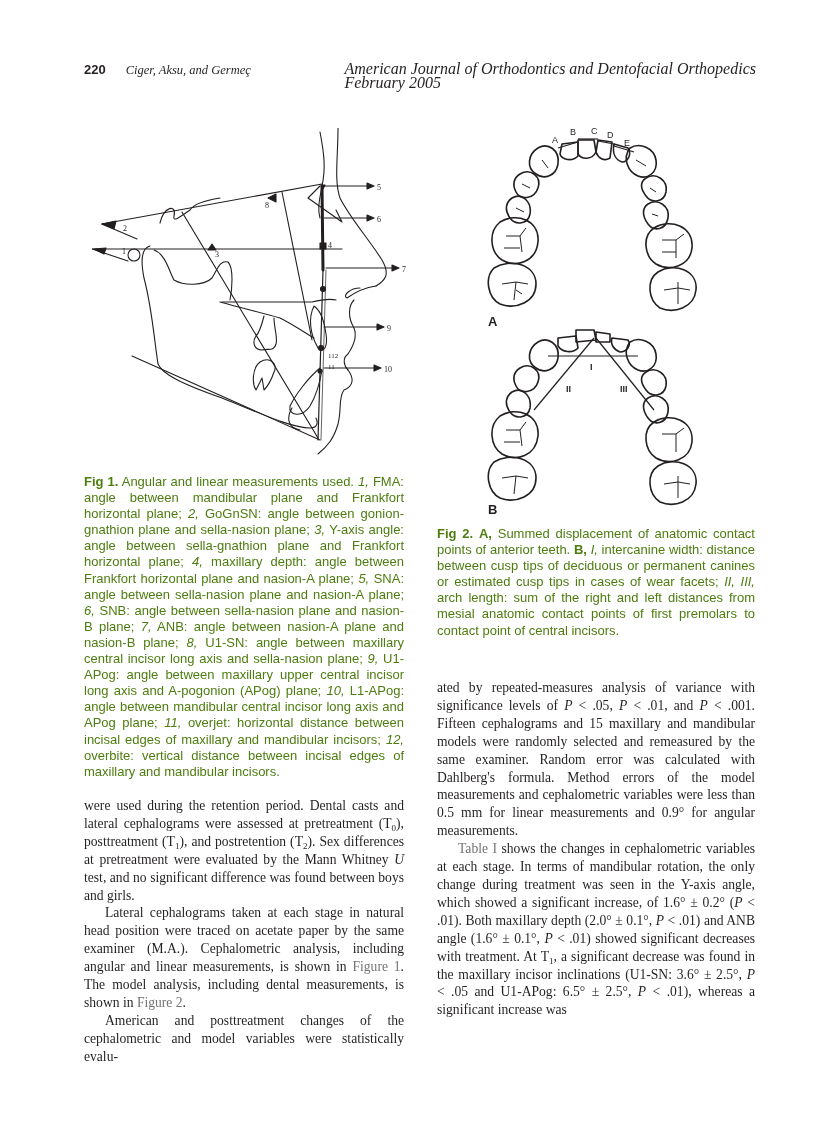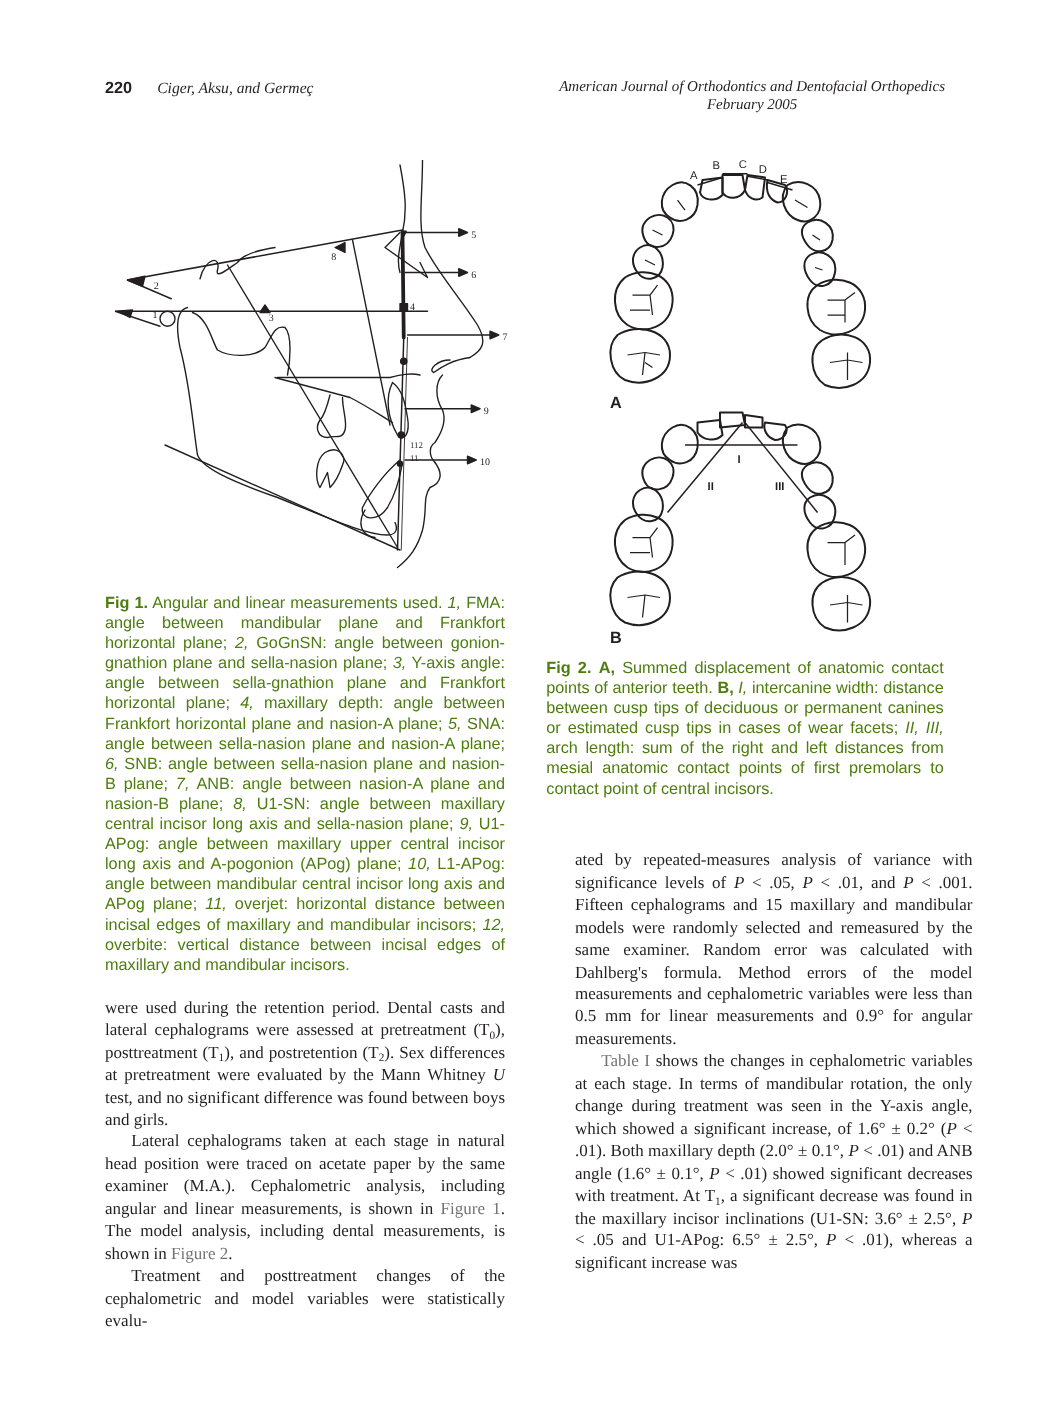--- a/index.html
+++ b/index.html
@@ -2,37 +2,37 @@
 <html><head>
 <meta charset="utf-8">
 <style>
   html, body { margin: 0; padding: 0; background: #ffffff; }
   body { width: 838px; height: 1122px; position: relative; overflow: hidden; color: #231f20; }
 
   .running-head { position: absolute; top: 62px; left: 84px; width: 672px; }
   .rh-left { position: absolute; left: 0; top: 0; font-size: 12.5px; }
   .rh-left .pgnum { font-family: "Liberation Sans", sans-serif; font-weight: bold; font-size: 13px; margin-right: 20px; }
   .rh-left .authors { font-family: "Liberation Serif", serif; font-style: italic; }
-  .rh-right { position: absolute; right: 0; top: 0; text-align: center; font-family: "Liberation Serif", serif; font-style: italic; font-size: 12px; line-height: 14px; }
+  .rh-right { position: absolute; right: 0; top: 0; text-align: left; font-family: "Liberation Serif", serif; font-style: italic; font-size: 16px; line-height: 14px; }
 
   .fig1 { position: absolute; left: 92px; top: 128px; width: 320px; height: 330px; }
   .fig2 { position: absolute; left: 486px; top: 124px; width: 236px; height: 392px; }
 
   .caption { position: absolute; font-family: "Liberation Sans", sans-serif; font-size: 13px; line-height: 16.1px; text-align: justify; color: #4d7c0f; }
   .caption .fig-label { font-weight: bold; }
   .caption i { font-style: italic; }
   .caption b { font-weight: bold; }
   .cap1 { left: 84px; top: 474px; width: 320px; }
   .cap2 { left: 437px; top: 526px; width: 318px; }
 
   .body-text { position: absolute; font-family: "Liberation Serif", serif; font-size: 13.6px; line-height: 17.9px; text-align: justify; color: #231f20; }
   .body-text p { margin: 0; }
   .body-text p.indent { text-indent: 21px; }
   .col-left { left: 84px; top: 797px; width: 320px; }
-  .col-right { left: 437px; top: 679px; width: 318px; margin-left: 23px; }
+  .col-right { left: 437px; top: 679px; width: 318px; }
   .link { color: #737373; }
   .section-head { font-family: "Liberation Sans", sans-serif; font-weight: bold; font-size: 12.6px; margin: 14px 0 6px 0; letter-spacing: 0.2px; }
   sub { font-size: 9px; vertical-align: -3px; line-height: 0; }
   .svg-label { font-family: "Liberation Serif", serif; }
   .svg-label-sans { font-family: "Liberation Sans", sans-serif; }
 </style>
 </head>
 <body>
 
 <div class="running-head">
@@ -237,19 +237,19 @@
 <div class="caption cap2">
   <span class="fig-label">Fig 2.</span>
   <b>A,</b> <span>Summed displacement of anatomic contact points of anterior teeth.</span>
   <b>B,</b> <i>I,</i> <span>intercanine width: distance between cusp tips of deciduous or permanent canines or estimated cusp tips in cases of wear facets;</span>
   <i>II, III,</i> <span>arch length: sum of the right and left distances from mesial anatomic contact points of first premolars to contact point of central incisors.</span>
 </div>
 
 <div class="body-text col-left">
   <p><span>were used during the retention period. Dental casts and lateral cephalograms were assessed at pretreatment (T</span><sub>0</sub><span>), posttreatment (T</span><sub>1</sub><span>), and postretention (T</span><sub>2</sub><span>). Sex differences at pretreatment were evaluated by the Mann Whitney </span><i>U</i><span> test, and no significant difference was found between boys and girls.</span></p>
   <p class="indent"><span>Lateral cephalograms taken at each stage in natural head position were traced on acetate paper by the same examiner (M.A.). Cephalometric analysis, including angular and linear measurements, is shown in </span><span class="link">Figure 1</span><span>. The model analysis, including dental measurements, is shown in </span><span class="link">Figure 2</span><span>.</span></p>
-  <p class="indent">Treatment and posttreatment changes of the cephalometric and model variables were statistically evalu-</p>
+  <p class="indent">American and posttreatment changes of the cephalometric and model variables were statistically evalu-</p>
 </div>
 
 <div class="body-text col-right">
   <p><span>ated by repeated-measures analysis of variance with significance levels of </span><i>P</i><span> &lt; .05, </span><i>P</i><span> &lt; .01, and </span><i>P</i><span> &lt; .001. Fifteen cephalograms and 15 maxillary and mandibular models were randomly selected and remeasured by the same examiner. Random error was calculated with Dahlberg's formula. Method errors of the model measurements and cephalometric variables were less than 0.5 mm for linear measurements and 0.9° for angular measurements.</span></p>
   <p class="indent"><span class="link">Table I</span><span> shows the changes in cephalometric variables at each stage. In terms of mandibular rotation, the only change during treatment was seen in the Y-axis angle, which showed a significant increase, of 1.6° ± 0.2° (</span><i>P</i><span> &lt; .01). Both maxillary depth (2.0° ± 0.1°, </span><i>P</i><span> &lt; .01) and ANB angle (1.6° ± 0.1°, </span><i>P</i><span> &lt; .01) showed significant decreases with treatment. At T</span><sub>1</sub><span>, a significant decrease was found in the maxillary incisor inclinations (U1-SN: 3.6° ± 2.5°, </span><i>P</i><span> &lt; .05 and U1-APog: 6.5° ± 2.5°, </span><i>P</i><span> &lt; .01), whereas a significant increase was</span></p>
 </div>
 
 </body></html>

